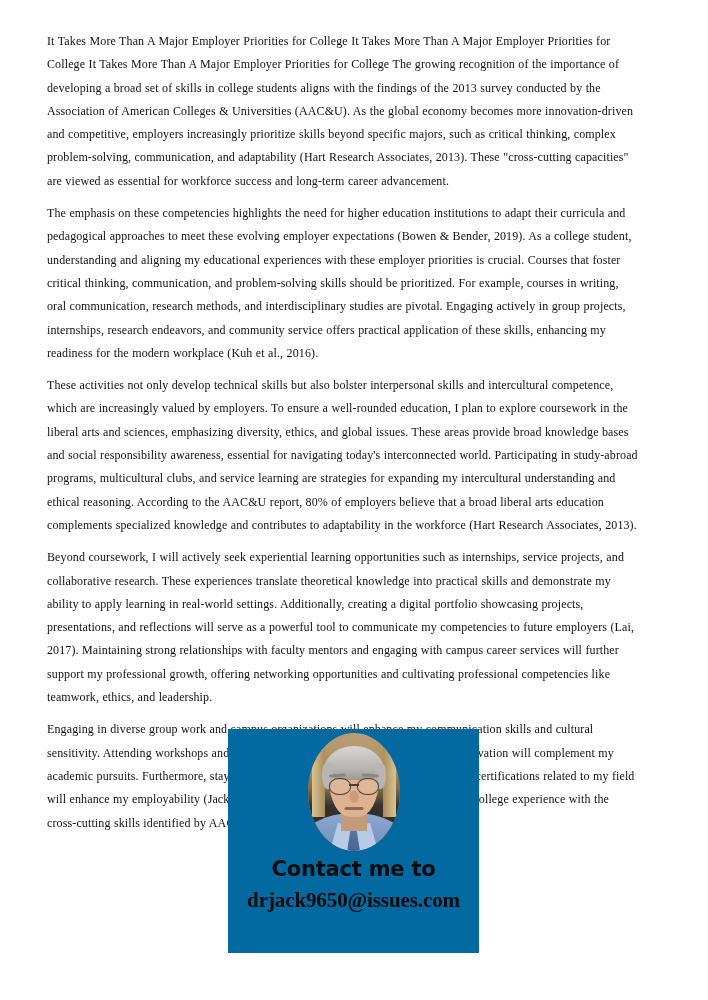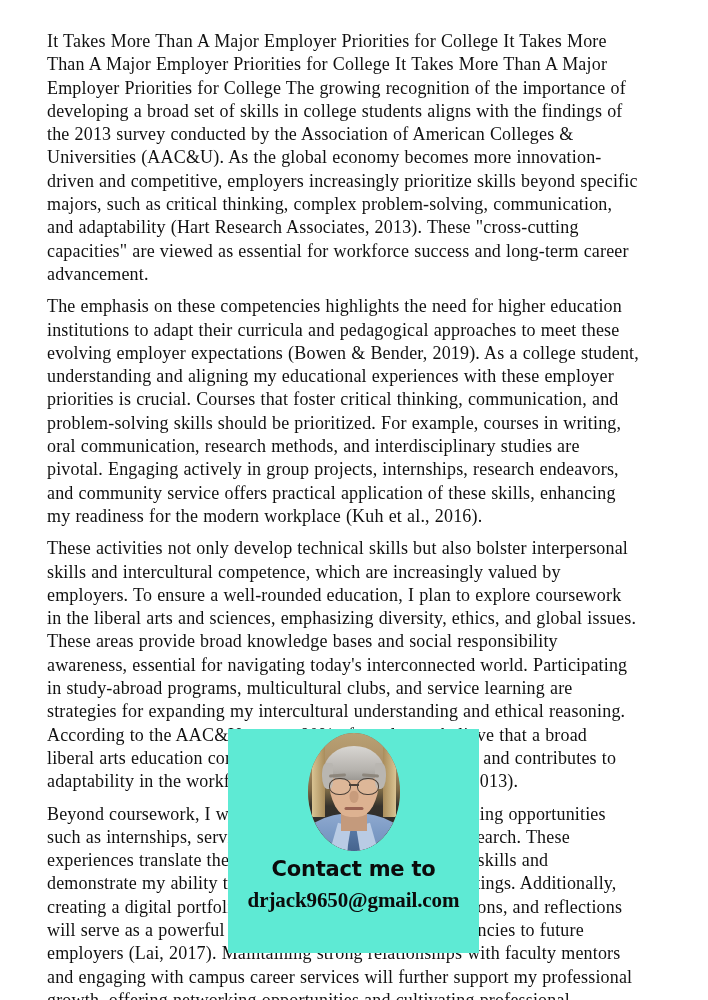--- a/index.html
+++ b/index.html
@@ -25,37 +25,37 @@
   }
 
   .doc-body {
     position: absolute;
     left: 47px;
     top: 30px;
     width: 596px;
   }
 
   .para {
-    font-size: 18px;
+    font-size: 12px;
     line-height: 23.3px;
     color: #111111;
     text-align: left;
     margin: 0 4px 9px 0;
     letter-spacing: 0.01em;
     word-spacing: 0.02em;
   }
 
   
   .contact-card {
     position: absolute;
     left: 228px;
     top: 729px;
     width: 251px;
     height: 224px;
-    background: #5eead4;
+    background: #0369a1;
     display: flex;
     flex-direction: column;
     align-items: center;
     overflow: hidden;
     z-index: 40;
   }
 
   .portrait-wrap {
     margin-top: 4px;
     width: 92px;
@@ -268,17 +268,17 @@
           <div class="lens left"></div>
           <div class="lens right"></div>
           <div class="bridge"></div>
         </div>
         <div class="nose"></div>
         <div class="mouth"></div>
       </div>
     </div>
 
     <div class="card-line first">Contact me to</div>
-    <div class="card-email">drjack9650@gmail.com</div>
+    <div class="card-email">drjack9650@issues.com</div>
 
   </div>
 
 </div>
 
 </body></html>

